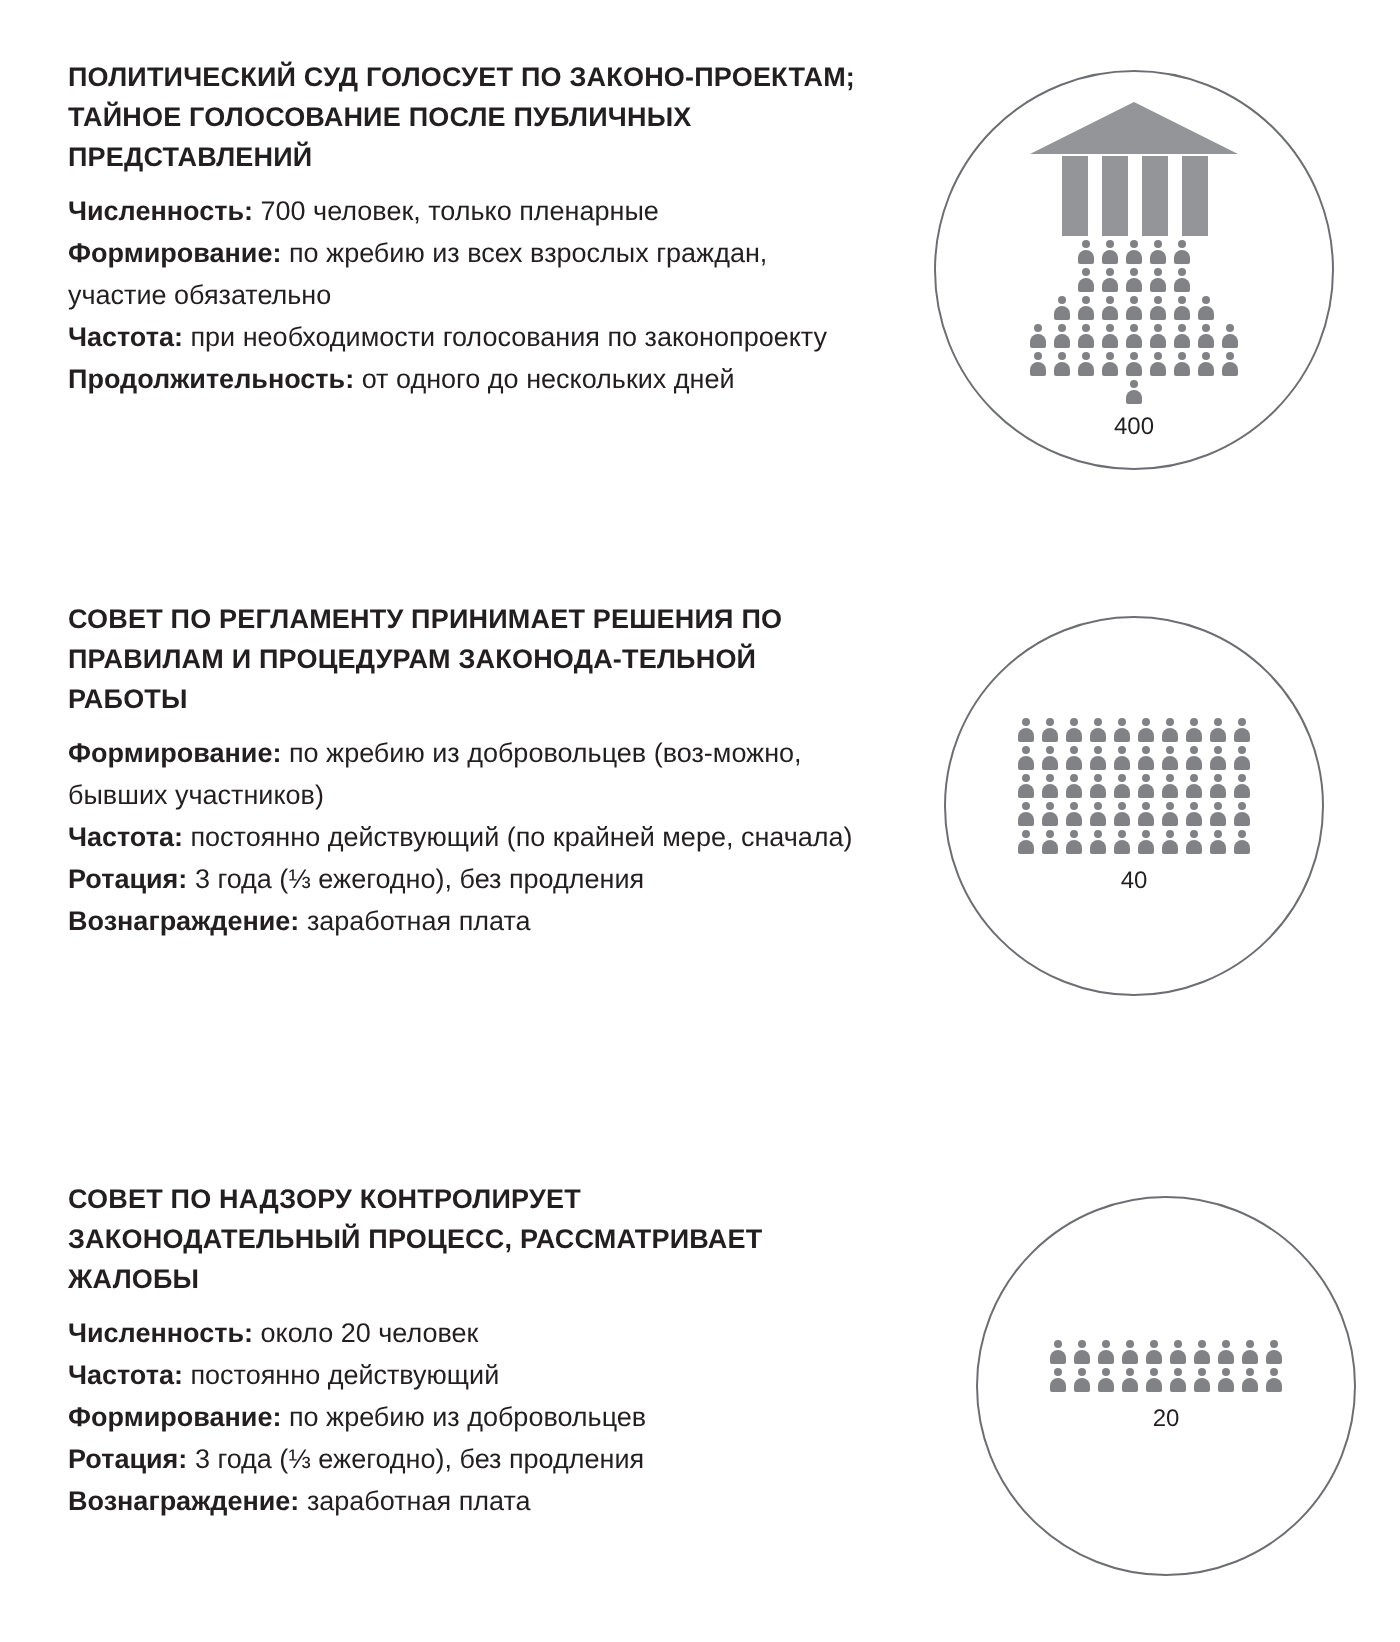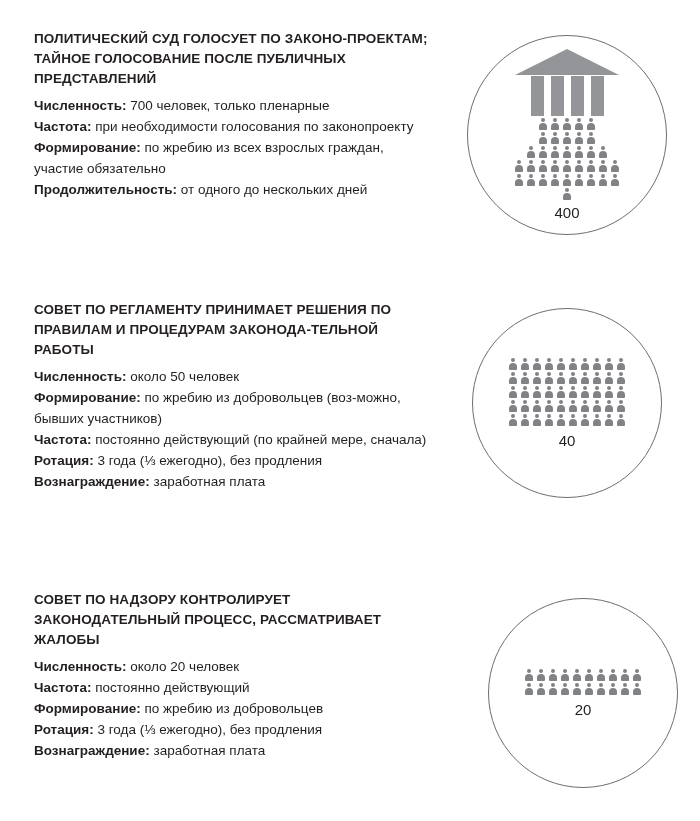--- a/index.html
+++ b/index.html
@@ -136,44 +136,44 @@
     content: "";
     position: absolute;
     bottom: 0;
     left: 0.5px;
     width: 8px;
     height: 7px;
     background: #808285;
     border-radius: 4px 4px 1px 1px;
   }
   .count {
-    font-size: 15px;
+    font-size: 12px;
     color: #231f20;
     margin-top: 4px;
     text-align: center;
   }
   .count-0 { margin-top: 2px; }
 </style>
 </head>
 <body>
 
 <div class="section" id="section-0">
   <div class="text-col">
     <div class="heading">ПОЛИТИЧЕСКИЙ СУД ГОЛОСУЕТ ПО ЗАКОНО-ПРОЕКТАМ; ТАЙНОЕ ГОЛОСОВАНИЕ ПОСЛЕ ПУБЛИЧНЫХ ПРЕДСТАВЛЕНИЙ</div>
     <p class="row">
       <span class="lbl">Численность:</span>
       <span class="val">700 человек, только пленарные</span>
     </p>
     <p class="row">
+      <span class="lbl">Формирование:</span>
+      <span class="val">по жребию из всех взрослых граждан, участие обязательно</span>
+    </p>
+    <p class="row">
       <span class="lbl">Частота:</span>
       <span class="val">при необходимости голосования по законопроекту</span>
-    </p>
-    <p class="row">
-      <span class="lbl">Формирование:</span>
-      <span class="val">по жребию из всех взрослых граждан, участие обязательно</span>
     </p>
     <p class="row">
       <span class="lbl">Продолжительность:</span>
       <span class="val">от одного до нескольких дней</span>
     </p>
   </div>
   <div class="circle-col">
     <div class="circle circle-0">
       <div class="inner">
         <div class="temple">
@@ -238,24 +238,20 @@
         <div class="count count-0">400</div>
       </div>
     </div>
   </div>
 </div>
 
 <div class="section" id="section-1">
   <div class="text-col">
     <div class="heading">СОВЕТ ПО РЕГЛАМЕНТУ ПРИНИМАЕТ РЕШЕНИЯ ПО ПРАВИЛАМ И ПРОЦЕДУРАМ ЗАКОНОДА-ТЕЛЬНОЙ РАБОТЫ</div>
     <p class="row">
-      <span class="lbl">Численность:</span>
-      <span class="val">около 50 человек</span>
-    </p>
-    <p class="row">
       <span class="lbl">Формирование:</span>
       <span class="val">по жребию из добровольцев (воз-можно, бывших участников)</span>
     </p>
     <p class="row">
       <span class="lbl">Частота:</span>
       <span class="val">постоянно действующий (по крайней мере, сначала)</span>
     </p>
     <p class="row">
       <span class="lbl">Ротация:</span>
       <span class="val">3 года (⅓ ежегодно), без продления</span>

